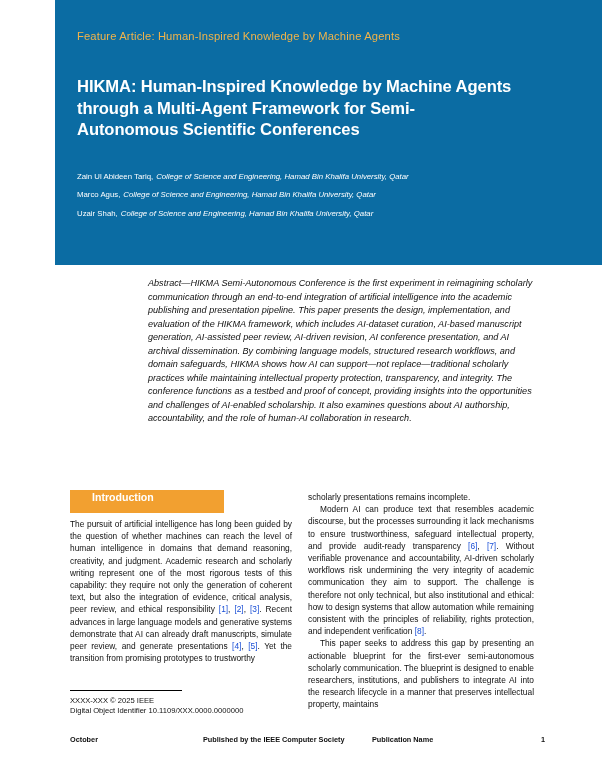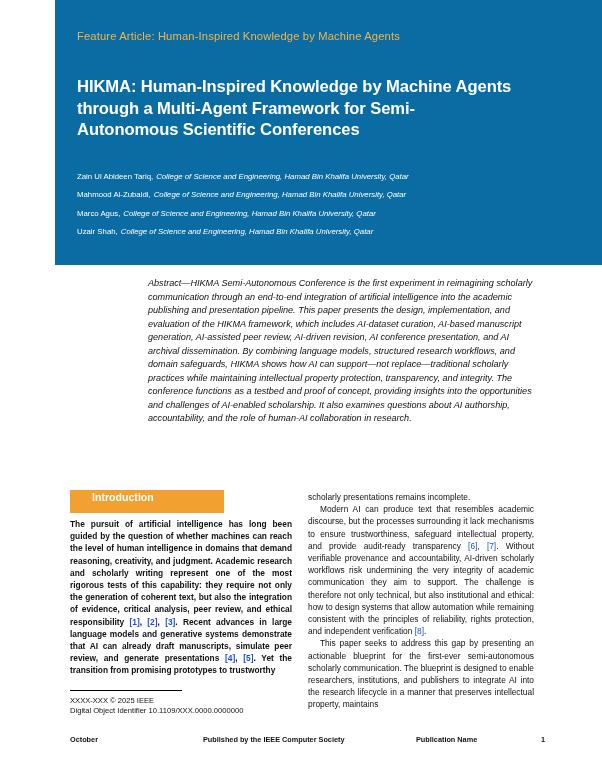--- a/index.html
+++ b/index.html
@@ -103,21 +103,20 @@
     font-size: 8.35px;
     line-height: 12.2px;
     color: #111111;
     text-align: justify;
     text-justify: inter-word;
   }
   .col-left {
     left: 70px;
     top: 518px;
     width: 222px;
-    font-weight: bold;
   }
   .col-right {
     left: 308px;
     top: 491px;
     width: 226px;
   }
   .col p { margin: 0; }
   .col p.indent { text-indent: 12px; }
   .cite { color: #1a4fd6; }
 
@@ -146,40 +145,37 @@
     left: 0;
     top: 735px;
     width: 602px;
     height: 14px;
     font-size: 7.3px;
     font-weight: bold;
     color: #111111;
   }
   .footer-month { position: absolute; left: 70px; top: 0; }
   .footer-publisher { position: absolute; left: 203px; top: 0; }
-  .footer-pubname { position: absolute; left: 416px; top: 0; }
+  .footer-pubname { position: absolute; left: 372px; top: 0; }
   .footer-pageno { position: absolute; right: 57px; top: 0; }
 </style>
 </head>
 <body>
 
 <div class="page">
 
   <div class="masthead">
 
     <div class="feature-line">Feature Article: Human-Inspired Knowledge by Machine Agents</div>
 
     <div class="paper-title">HIKMA: Human-Inspired Knowledge by Machine Agents through a Multi-Agent Framework for Semi-Autonomous Scientific Conferences</div>
 
     <div class="authors">
       <div class="author-row">
         <span class="author-name">Zain Ul Abideen Tariq,</span><span class="author-affil">College of Science and Engineering, Hamad Bin Khalifa University, Qatar</span>
-      </div>
-      <div class="author-row">
-        <span class="author-name">Mahmood Al-Zubaidi,</span><span class="author-affil">College of Science and Engineering, Hamad Bin Khalifa University, Qatar</span>
       </div>
       <div class="author-row">
         <span class="author-name">Marco Agus,</span><span class="author-affil">College of Science and Engineering, Hamad Bin Khalifa University, Qatar</span>
       </div>
       <div class="author-row">
         <span class="author-name">Uzair Shah,</span><span class="author-affil">College of Science and Engineering, Hamad Bin Khalifa University, Qatar</span>
       </div>
     </div>
   </div>
 

